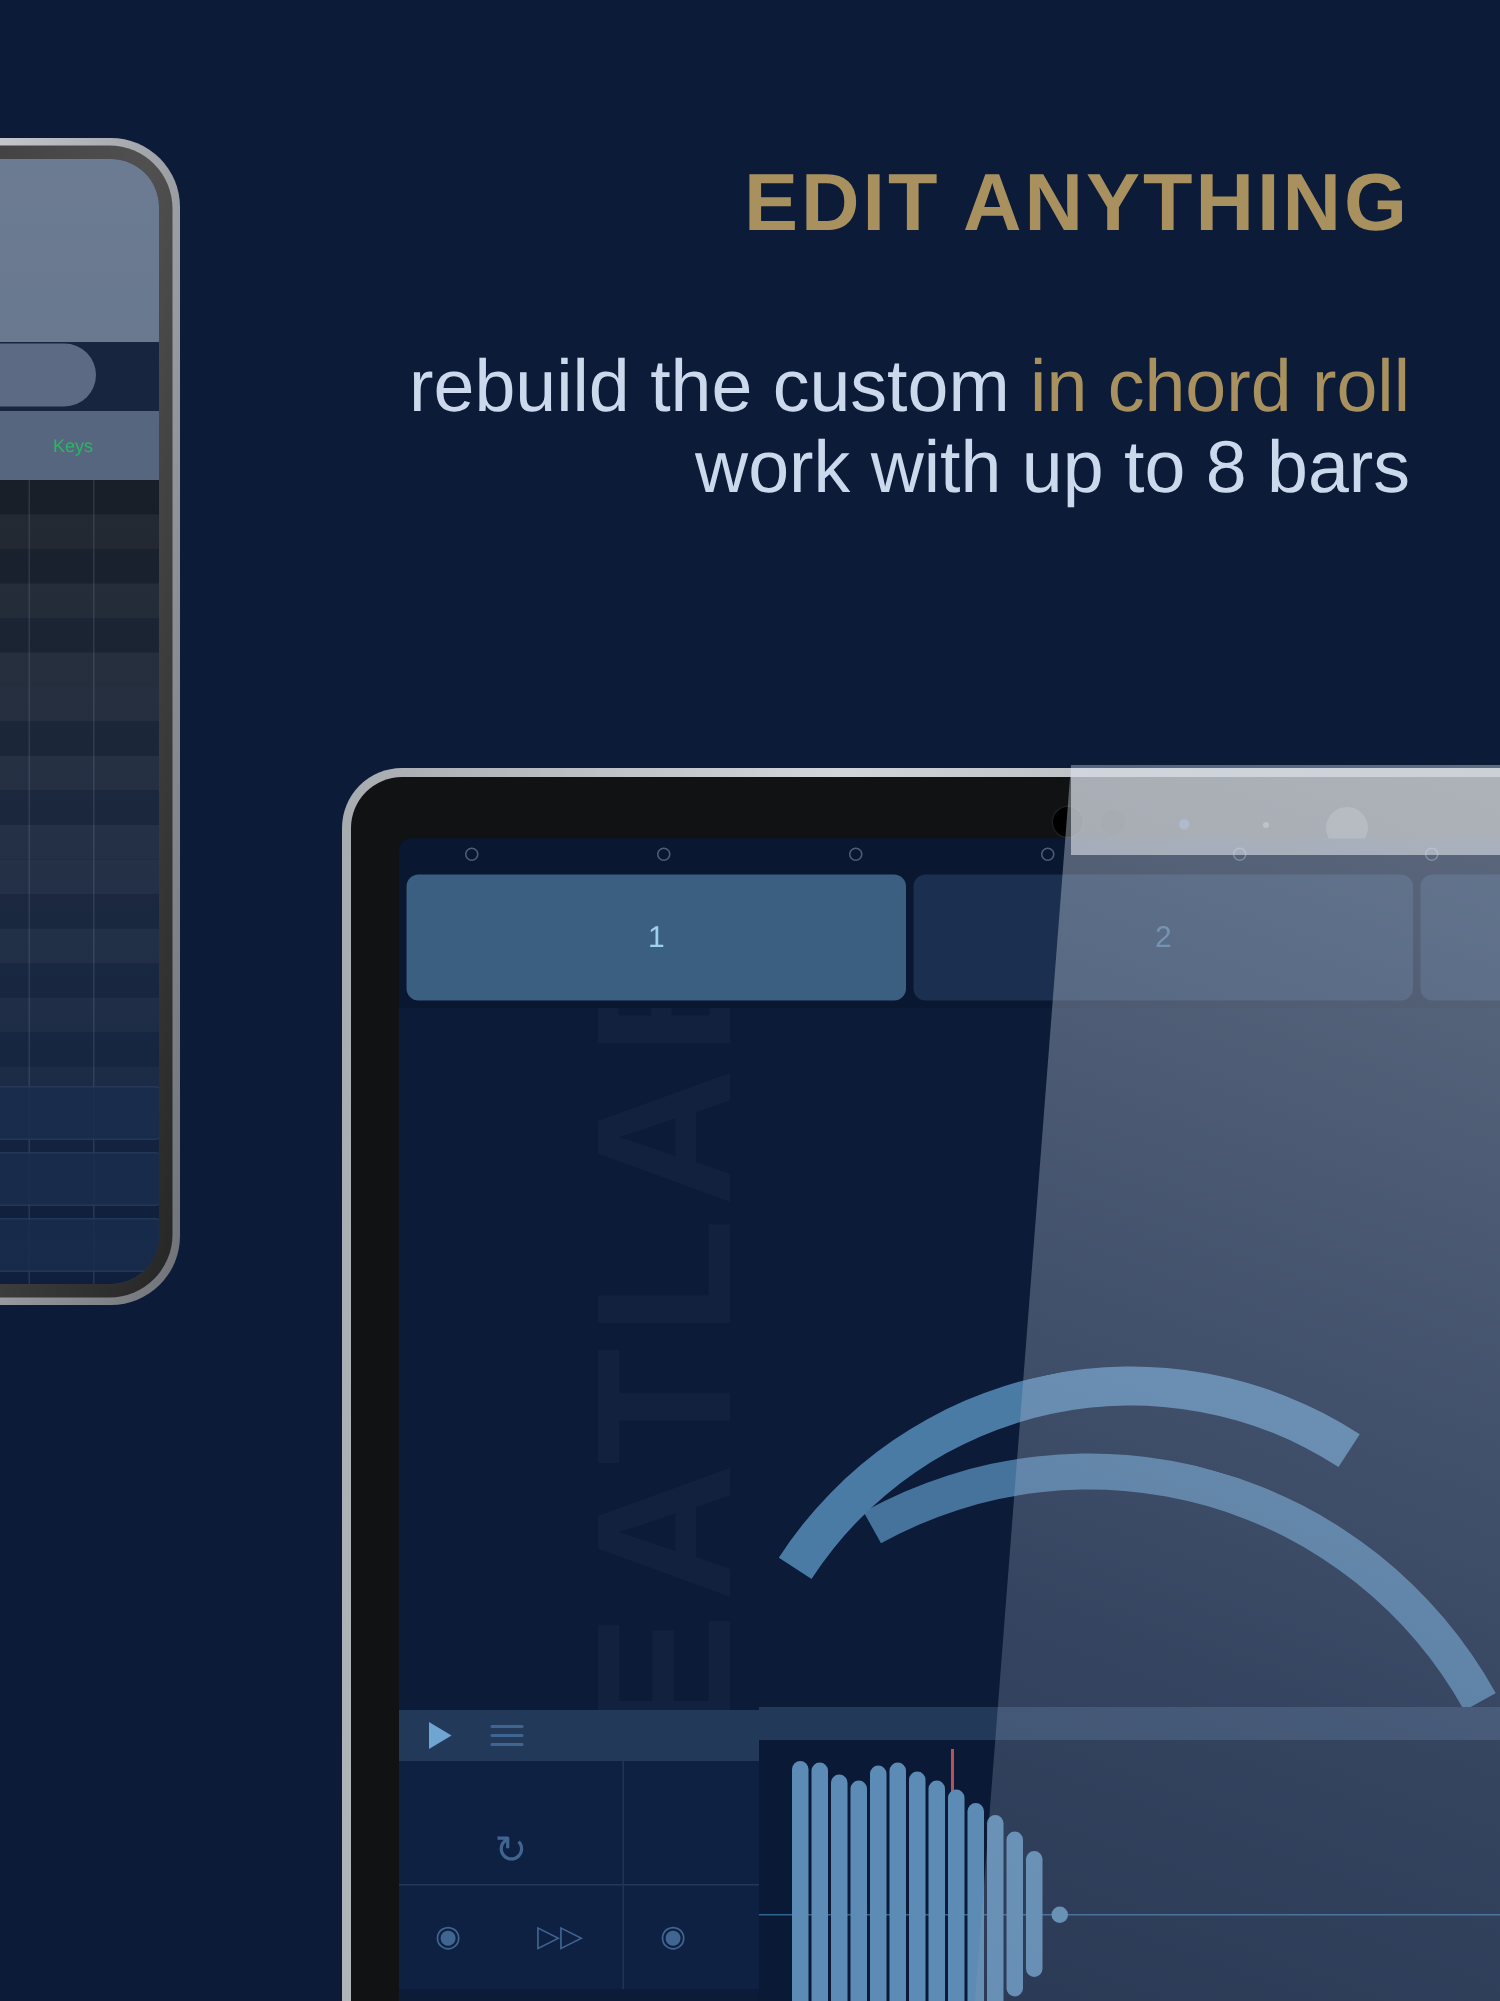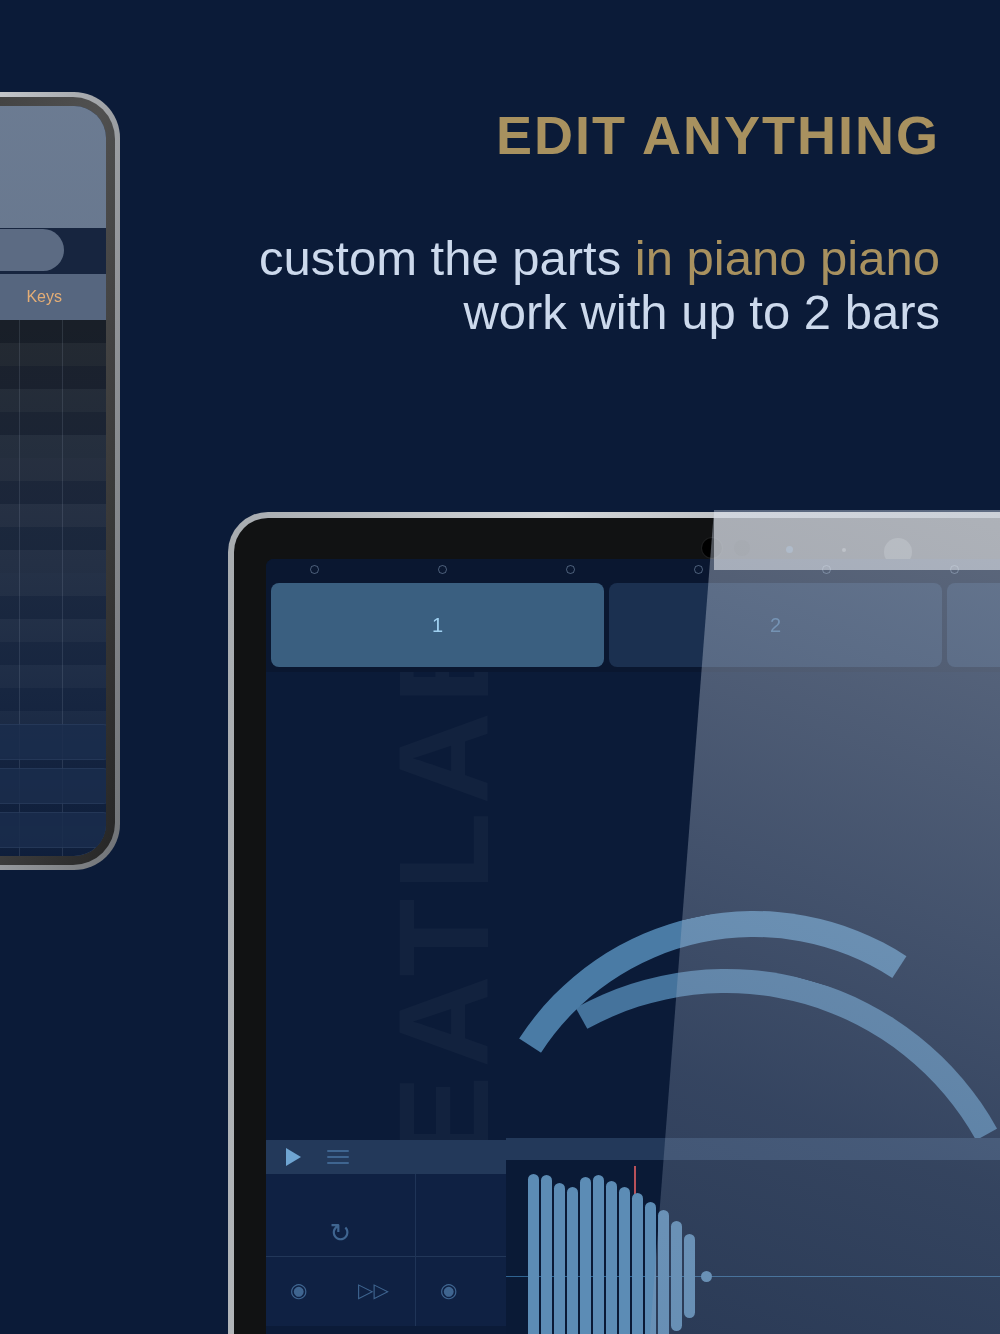--- a/index.html
+++ b/index.html
@@ -51,21 +51,21 @@
   .lt-pill{
     position:absolute; left:40px; top:123px; width:180px; height:42px;
     border-radius:21px; background:rgba(150,166,188,.55);
     display:flex; align-items:center; gap:26px; padding-left:30px;
   }
   .lt-keysbar{
     position:absolute; left:0; top:168px; width:100%; height:46px;
     background:rgba(139,157,181,.55);
     display:flex; align-items:center; justify-content:flex-end; padding-right:44px;
   }
-  .lt-keysbar span{ color:#fdba74; font-size:16px; opacity:.85; }
+  .lt-keysbar span{ color:#22c55e; font-size:12px; opacity:.85; }
   .lt-roll{ position:absolute; left:0; top:214px; width:100%; bottom:0; }
   .lt-row{ width:100%; height:23px; }
   .lt-vline{ position:absolute; top:0; bottom:0; width:1px; background:rgba(190,210,235,.13); }
   .lt-fade{ position:absolute; inset:0; background:linear-gradient(180deg,rgba(11,27,56,0) 0%,rgba(11,27,56,.78) 82%,rgba(11,27,56,.95) 100%); }
   .lt-clip{ position:absolute; left:0; width:268px; height:36px; border-radius:9px;
             background:rgba(26,45,76,.85); border:1px solid rgba(120,150,185,.12); }
 
   
   #tablet-main{ position:absolute; left:228px; top:512px; width:860px; height:880px; }
   #tablet-main .edge{
@@ -290,15 +290,15 @@
     </div>
 
   </div>
 </div>
 
 <div class="glare-top"></div>
 <div class="glare"></div>
 
 <div class="headline">EDIT ANYTHING</div>
 <div class="subcopy" id="subcopy">
-    <span class="ln"><span class="c-light">custom the parts </span><span class="c-gold">in piano piano</span></span>
-    <span class="ln"><span class="c-light">work with up to 2 bars</span></span>
+    <span class="ln"><span class="c-light">rebuild the custom </span><span class="c-gold">in chord roll</span></span>
+    <span class="ln"><span class="c-light">work with up to 8 bars</span></span>
   </div>
 
 </body></html>

